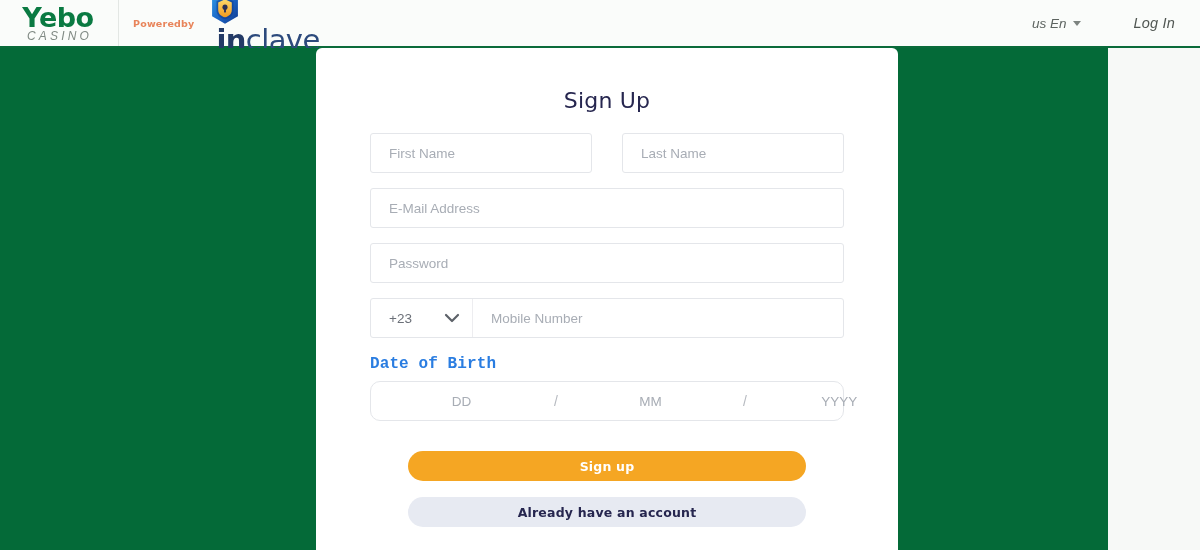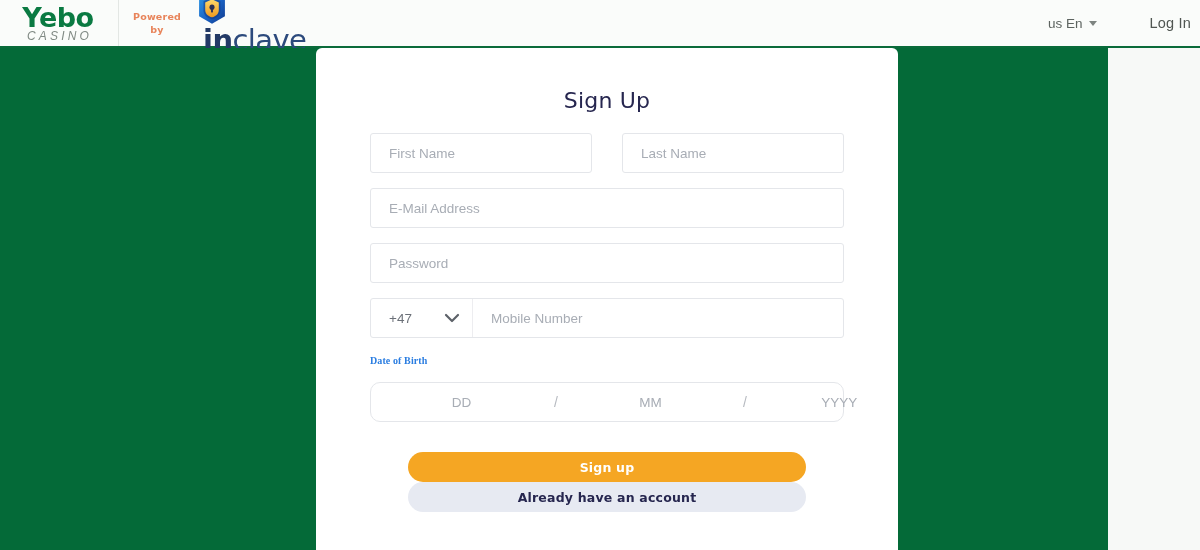--- a/index.html
+++ b/index.html
@@ -48,21 +48,21 @@
     padding-left: 3px;
     font-style: italic;
   }
   .hdr-divider {
     width: 1px; height: 46px;
     background: #e3e7e4;
     margin: 0 14px 0 8px;
   }
   .powered {
     display: flex;
-    flex-direction: column;
+    flex-direction: row;
     align-items: center;
     justify-content: center;
     line-height: 13px;
   }
   .powered span {
     font-family: "DejaVu Sans", sans-serif;
     font-size: 9.5px;
     font-weight: 700;
     color: #e8845a;
     letter-spacing: 0.2px;
@@ -82,21 +82,22 @@
     margin-left: 8px;
     line-height: 30px;
   }
   .inclave-word b { font-weight: 700; }
   .inclave-word i { font-style: normal; font-weight: 400; color: #2c4a7c; }
 
   .hdr-right {
     margin-left: auto;
     display: flex;
     align-items: center;
-    padding-right: 9px;
+    padding-right: 25px;
+    font-style: italic;
   }
   .lang-select {
     display: flex;
     align-items: center;
     font-size: 13.5px;
     color: #5d6460;
     margin-right: 52px;
     cursor: pointer;
   }
   .lang-select .caret {
@@ -195,25 +196,25 @@
     outline: none;
     padding: 0 18px;
     font-family: "Liberation Sans", sans-serif;
     font-size: 13.5px;
     color: #333;
     background: transparent;
   }
   .phone-input::placeholder { color: #a8adb5; }
 
   .dob-label {
-    font-family: Liberation Serif, serif;
-    font-size: 10px;
+    font-family: Liberation Mono, monospace;
+    font-size: 16px;
     font-weight: 700;
     color: #2a7de1;
-    margin-bottom: 16px;
+    margin-bottom: 8px;
     letter-spacing: 0.1px;
   }
   .dob-wrap {
     display: flex;
     align-items: center;
     width: 100%;
     height: 40px;
     border: 1px solid #e4e6ea;
     border-radius: 10px;
     background: #fff;
@@ -247,20 +248,21 @@
     font-family: "DejaVu Sans", sans-serif;
     font-size: 12.5px;
     font-weight: 700;
     cursor: pointer;
     letter-spacing: 0.2px;
   }
   .btn-primary { background: #F5A623; color: #ffffff; }
   .btn-secondary {
     background: #e7eaf2;
     color: #26264f;
+    margin-top: 16px;
   }
 </style>
 </head>
 <body>
 
 <div class="header">
 
   <div class="brand-yebo">
     <div class="yebo-word">Yebo</div>
     <div class="yebo-sub">CASINO</div>
@@ -319,21 +321,21 @@
         <input class="field" type="text" placeholder="First Name" style="">
         <input class="field" type="text" placeholder="Last Name" style="">
       </div>
 
       <input class="field mb15" type="text" placeholder="E-Mail Address" style="">
 
       <input class="field mb15" type="password" placeholder="Password" style="">
 
       <div class="phone-wrap">
         <div class="cc">
-          <span class="cc-code">+47</span>
+          <span class="cc-code">+23</span>
           <span class="cc-chevron">
             <svg width="16" height="10" viewBox="0 0 16 10" aria-hidden="true">
               <path d="M2 2 L8 8 L14 2" fill="none" stroke="#5d6269" stroke-width="2.2" stroke-linecap="round" stroke-linejoin="round"></path>
             </svg>
           </span>
         </div>
         <input class="phone-input" type="text" placeholder="Mobile Number" style="">
       </div>
 
       <div class="dob-label">Date of Birth</div>

